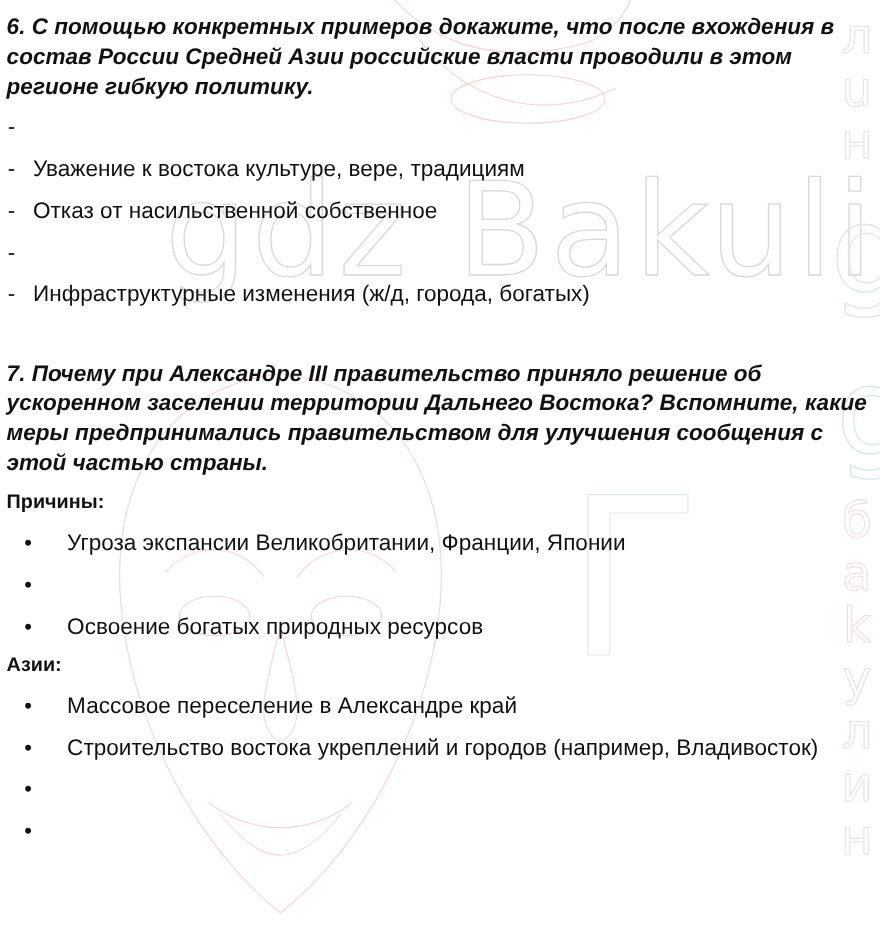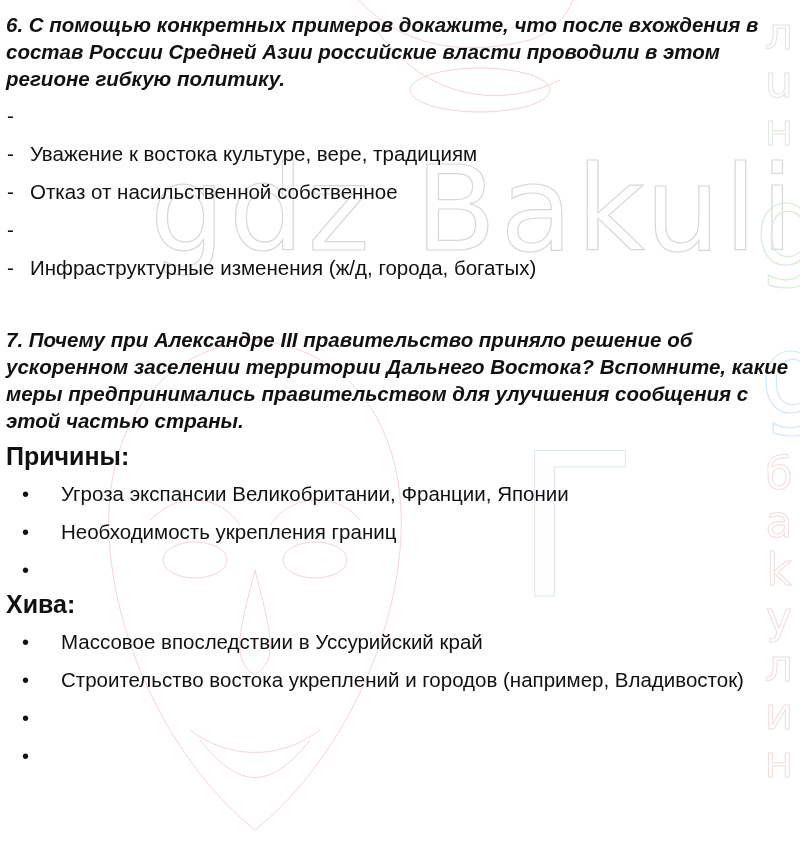--- a/index.html
+++ b/index.html
@@ -110,21 +110,21 @@
       align-items: baseline;
     }
     .dash-marker {
       width: 23px;
       flex: 0 0 23px;
       padding-left: 1px;
     }
     .q7 { margin-top: 39px; }
     .section-label {
       font-weight: bold;
-      font-size: 25px;
+      font-size: 18px;
       line-height: 27px;
       margin: 9px 0 0 0;
     }
     .bullet-list {
       list-style: none;
       margin: 5px 0 0 0;
       padding: 0;
     }
     .bullet-list li {
       display: flex;
@@ -211,32 +211,32 @@
     <p class="question q7">7. Почему при Александре III правительство приняло решение об ускоренном заселении территории Дальнего Востока? Вспомните, какие меры предпринимались правительством для улучшения сообщения с этой частью страны.</p>
 
     <p class="section-label">Причины:</p>
     <ul class="bullet-list">
       <li>
         <span class="bullet-marker">•</span>
         <span class="bullet-text">Угроза экспансии Великобритании, Франции, Японии</span>
       </li>
       <li>
         <span class="bullet-marker">•</span>
-        <span class="bullet-text">Необходимость укрепления границ</span>
-      </li>
-      <li>
-        <span class="bullet-marker">•</span>
+      </li>
+      <li>
+        <span class="bullet-marker">•</span>
+        <span class="bullet-text">Освоение богатых природных ресурсов</span>
       </li>
     </ul>
 
-    <p class="section-label label-meры">Хива:</p>
+    <p class="section-label label-meры">Азии:</p>
     <ul class="bullet-list">
       <li>
         <span class="bullet-marker">•</span>
-        <span class="bullet-text">Массовое впоследствии в Уссурийский край</span>
+        <span class="bullet-text">Массовое переселение в Александре край</span>
       </li>
       <li>
         <span class="bullet-marker">•</span>
         <span class="bullet-text">Строительство востока укреплений и городов (например, Владивосток)</span>
       </li>
       <li>
         <span class="bullet-marker">•</span>
       </li>
       <li>
         <span class="bullet-marker">•</span>

